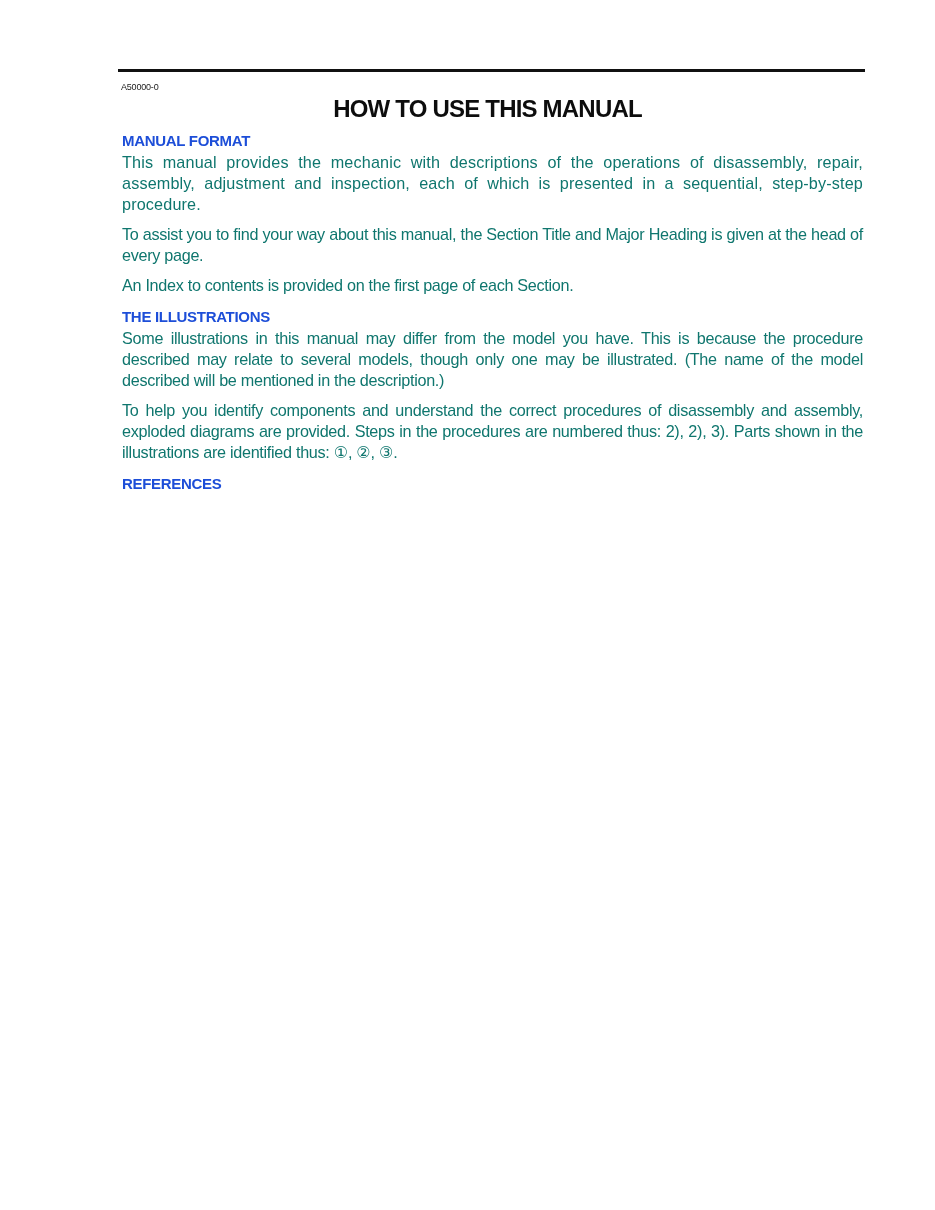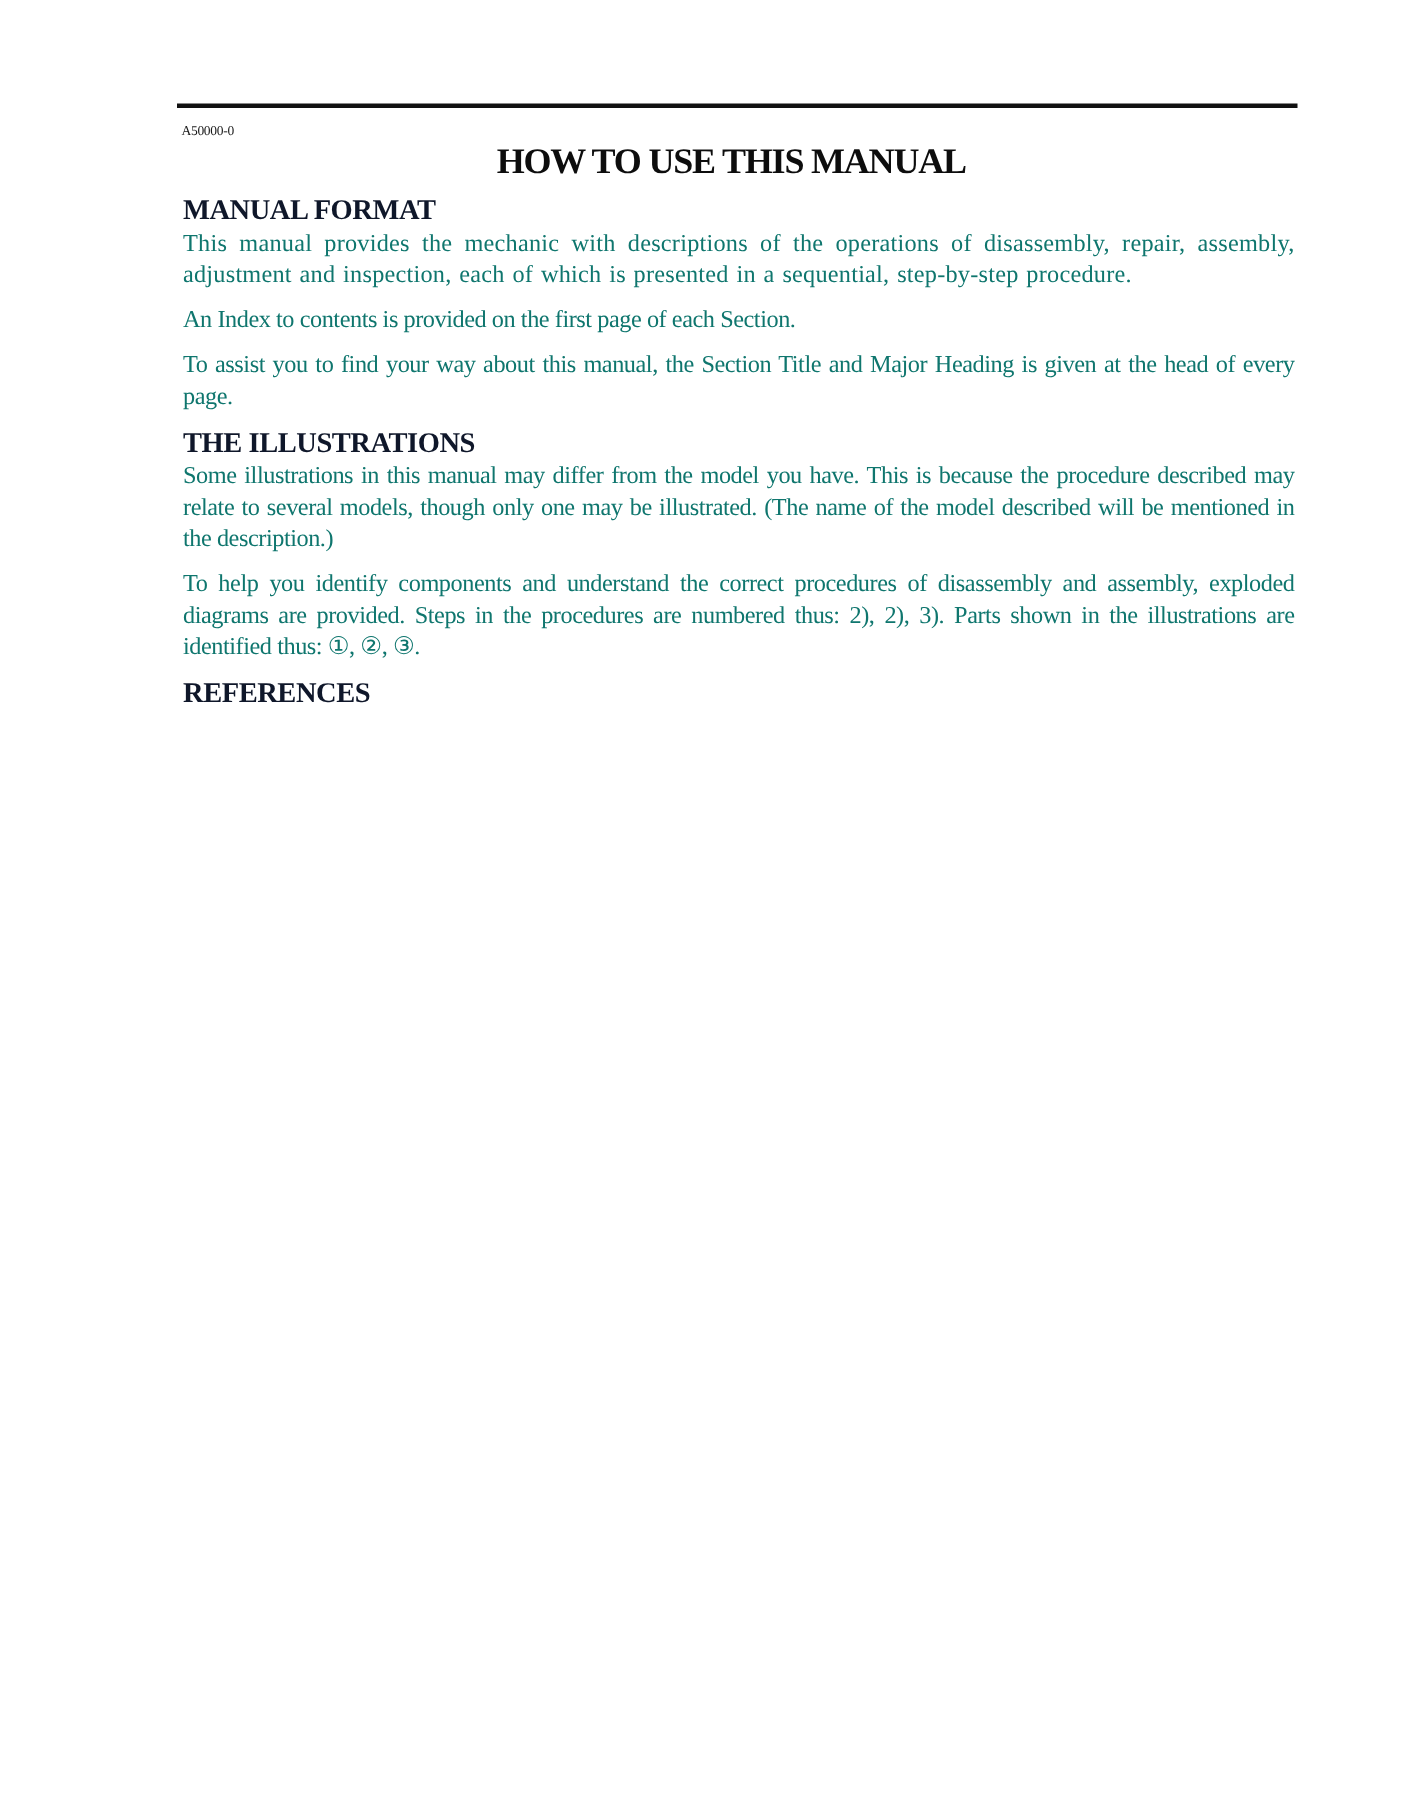--- a/index.html
+++ b/index.html
@@ -14,21 +14,20 @@
       overflow: hidden;
       color: #111111;
       font-family: "Liberation Sans", "DejaVu Sans", sans-serif;
     }
     .page {
       position: absolute;
       left: 0;
       top: 0;
       width: 818px;
       height: 1210px;
-      font-family: Liberation Serif, serif;
     }
     .top-rule {
       position: absolute;
       left: 118px;
       top: 69px;
       width: 747px;
       height: 3px;
       background: #111111;
     }
     .page-code {
@@ -52,25 +51,25 @@
       color: #0d0d0d;
     }
     .content {
       position: absolute;
       left: 122px;
       top: 130px;
       width: 741px;
     }
     .section-heading {
       margin: 0;
-      font-size: 19px;
+      font-size: 15px;
       font-weight: bold;
       line-height: 22px;
       letter-spacing: -0.3px;
-      color: #0f172a;
+      color: #1d4ed8;
     }
     .para {
       margin: 0;
       font-size: 16.2px;
       line-height: 21px;
       text-align: justify;
       color: #0f766e;
     }
     .para + .para {
       margin-top: 9px;
@@ -92,22 +91,22 @@
 <div class="page">
   <div class="top-rule"></div>
   <div class="page-code">A50000-0</div>
   <h1 class="page-title">HOW TO USE THIS MANUAL</h1>
 
   <div class="content">
 
     <div class="section">
       <h2 class="section-heading">MANUAL FORMAT</h2>
       <p class="para wide">This manual provides the mechanic with descriptions of the operations of disassembly, repair, assembly, adjustment and inspection, each of which is presented in a sequential, step-by-step procedure.</p>
+      <p class="para condensed">To assist you to find your way about this manual, the Section Title and Major Heading is given at the head of every page.</p>
       <p class="para condensed">An Index to contents is provided on the first page of each Section.</p>
-      <p class="para condensed">To assist you to find your way about this manual, the Section Title and Major Heading is given at the head of every page.</p>
     </div>
 
     <div class="section">
       <h2 class="section-heading">THE ILLUSTRATIONS</h2>
       <p class="para condensed">Some illustrations in this manual may differ from the model you have. This is because the procedure described may relate to several models, though only one may be illustrated. (The name of the model described will be mentioned in the description.)</p>
       <p class="para condensed">To help you identify components and understand the correct procedures of disassembly and assembly, exploded diagrams are provided. Steps in the procedures are numbered thus: 2), 2), 3). Parts shown in the illustrations are identified thus: ①, ②, ③.</p>
     </div>
 
     <div class="section">
       <h2 class="section-heading">REFERENCES</h2>

